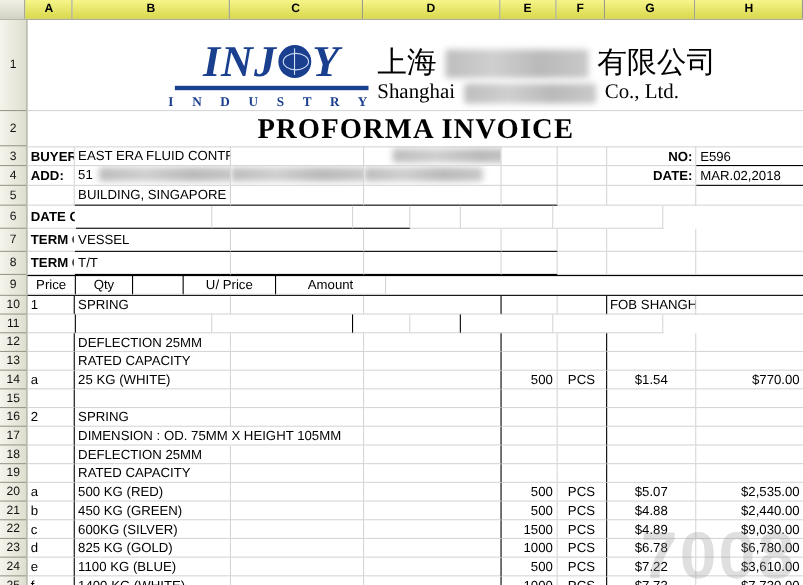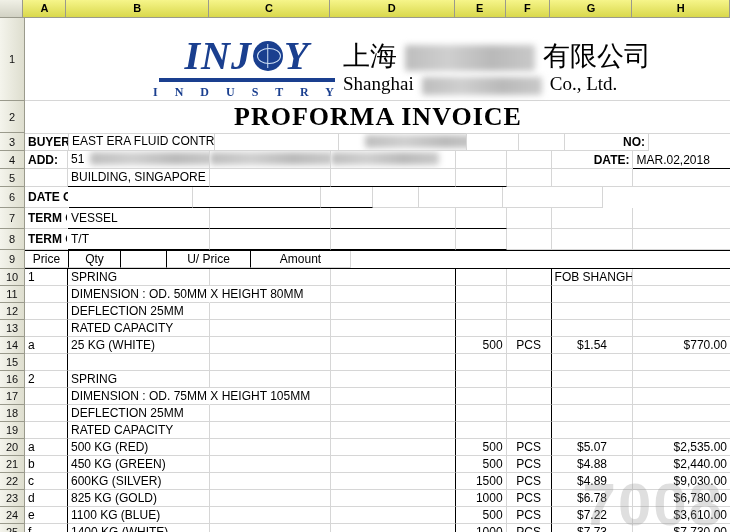--- a/index.html
+++ b/index.html
@@ -283,20 +283,21 @@
           <div class="cell" style="width:146px;position:relative">
             <span style="position:absolute;left:3px;top:1px;white-space:nowrap">EAST ERA FLUID CONTROLS (S) PTE LTD</span>
           </div>
           <div class="cell" style="width:124px"></div>
           <div class="cell" style="width:128px;position:relative">
             <span class="blur" style="position:absolute;left:26px;top:2px;width:120px;height:13px"></span>
           </div>
           <div class="cell" style="width:52px"></div>
           <div class="cell" style="width:46px"></div>
           <div class="cell r b" style="width:84px">NO:</div>
+          <div class="cell" style="width:100px;border-bottom:1px solid #000">E596</div>
         </div>
 
         <div class="row" style="height:18px">
           <div class="cell b" style="width:44px">ADD:</div>
           <div class="cell" style="width:146px;position:relative">
             <span style="position:absolute;left:3px;top:1px">51</span>
             <span class="blur" style="position:absolute;left:22px;top:1px;width:128px;height:13px"></span>
           </div>
           <div class="cell" style="width:124px;position:relative">
             <span class="blur" style="position:absolute;left:0;top:1px;width:124px;height:13px"></span>
@@ -369,23 +370,20 @@
           <div class="cell" style="width:124px"></div>
           <div class="cell" style="width:128px;border-right:1px solid #000"></div>
           <div class="cell r" style="width:52px"></div>
           <div class="cell c" style="width:46px;border-right:1px solid #000"></div>
           <div class="cell" style="width:84px">FOB SHANGHAI</div>
           <div class="cell r" style="width:100px"></div>
         </div>
 
         <div class="row" style="height:17px">
           <div class="cell" style="width:44px;border-right:1px solid #000"></div>
-          <div class="cell" style="width:146px;border-right-color:transparent;overflow:visible;position:relative">
-              <span style="position:absolute;left:3px;top:1px;white-space:nowrap">DIMENSION : OD. 50MM X HEIGHT 80MM</span>
-            </div>
           <div class="cell" style="width:124px"></div>
           <div class="cell" style="width:128px;border-right:1px solid #000"></div>
           <div class="cell r" style="width:52px"></div>
           <div class="cell c" style="width:46px;border-right:1px solid #000"></div>
           <div class="cell" style="width:84px"></div>
           <div class="cell r" style="width:100px"></div>
         </div>
 
         <div class="row" style="height:17px">
           <div class="cell" style="width:44px;border-right:1px solid #000"></div>

